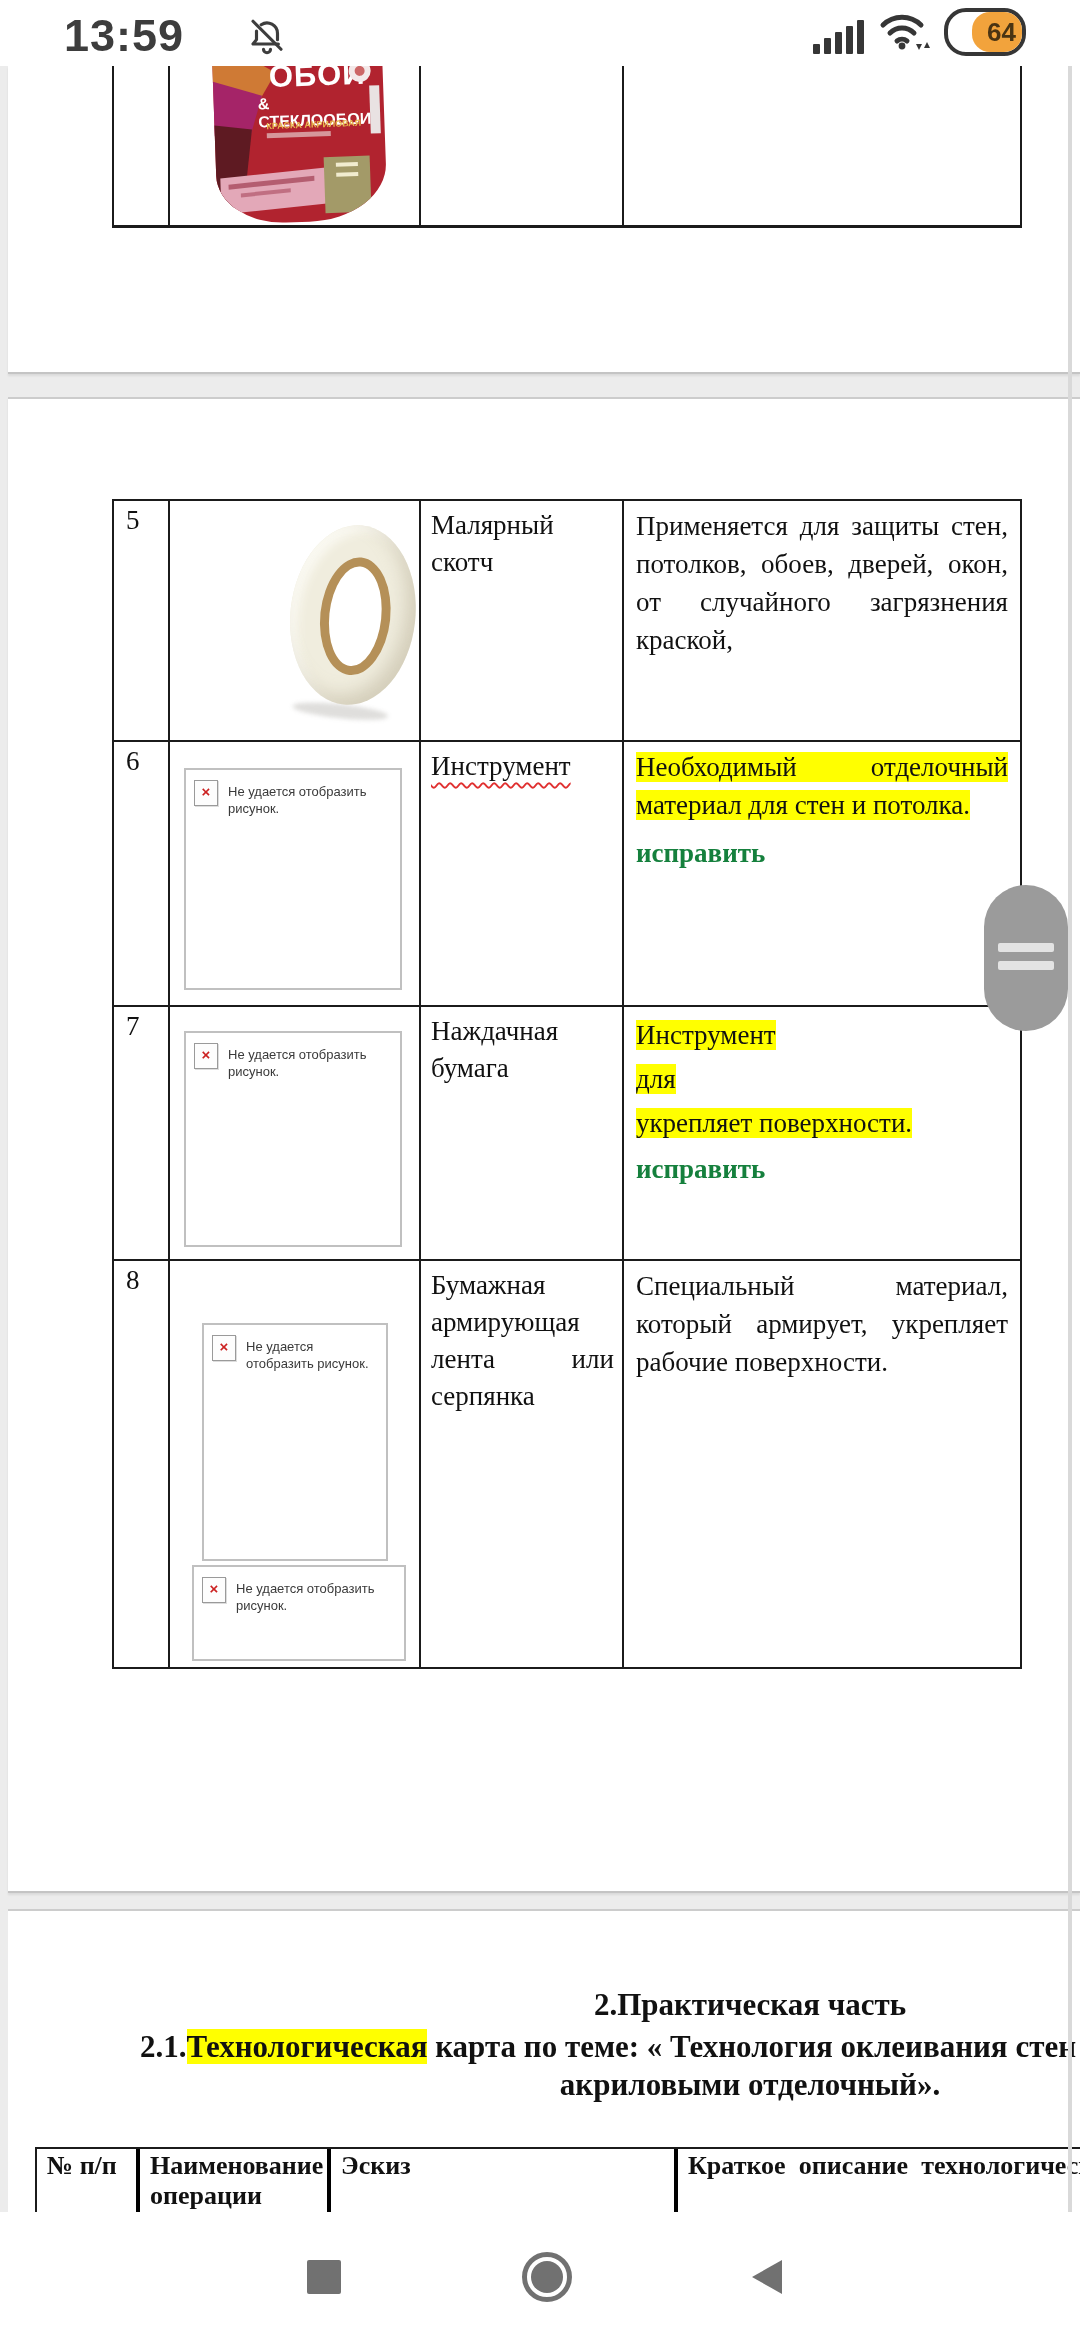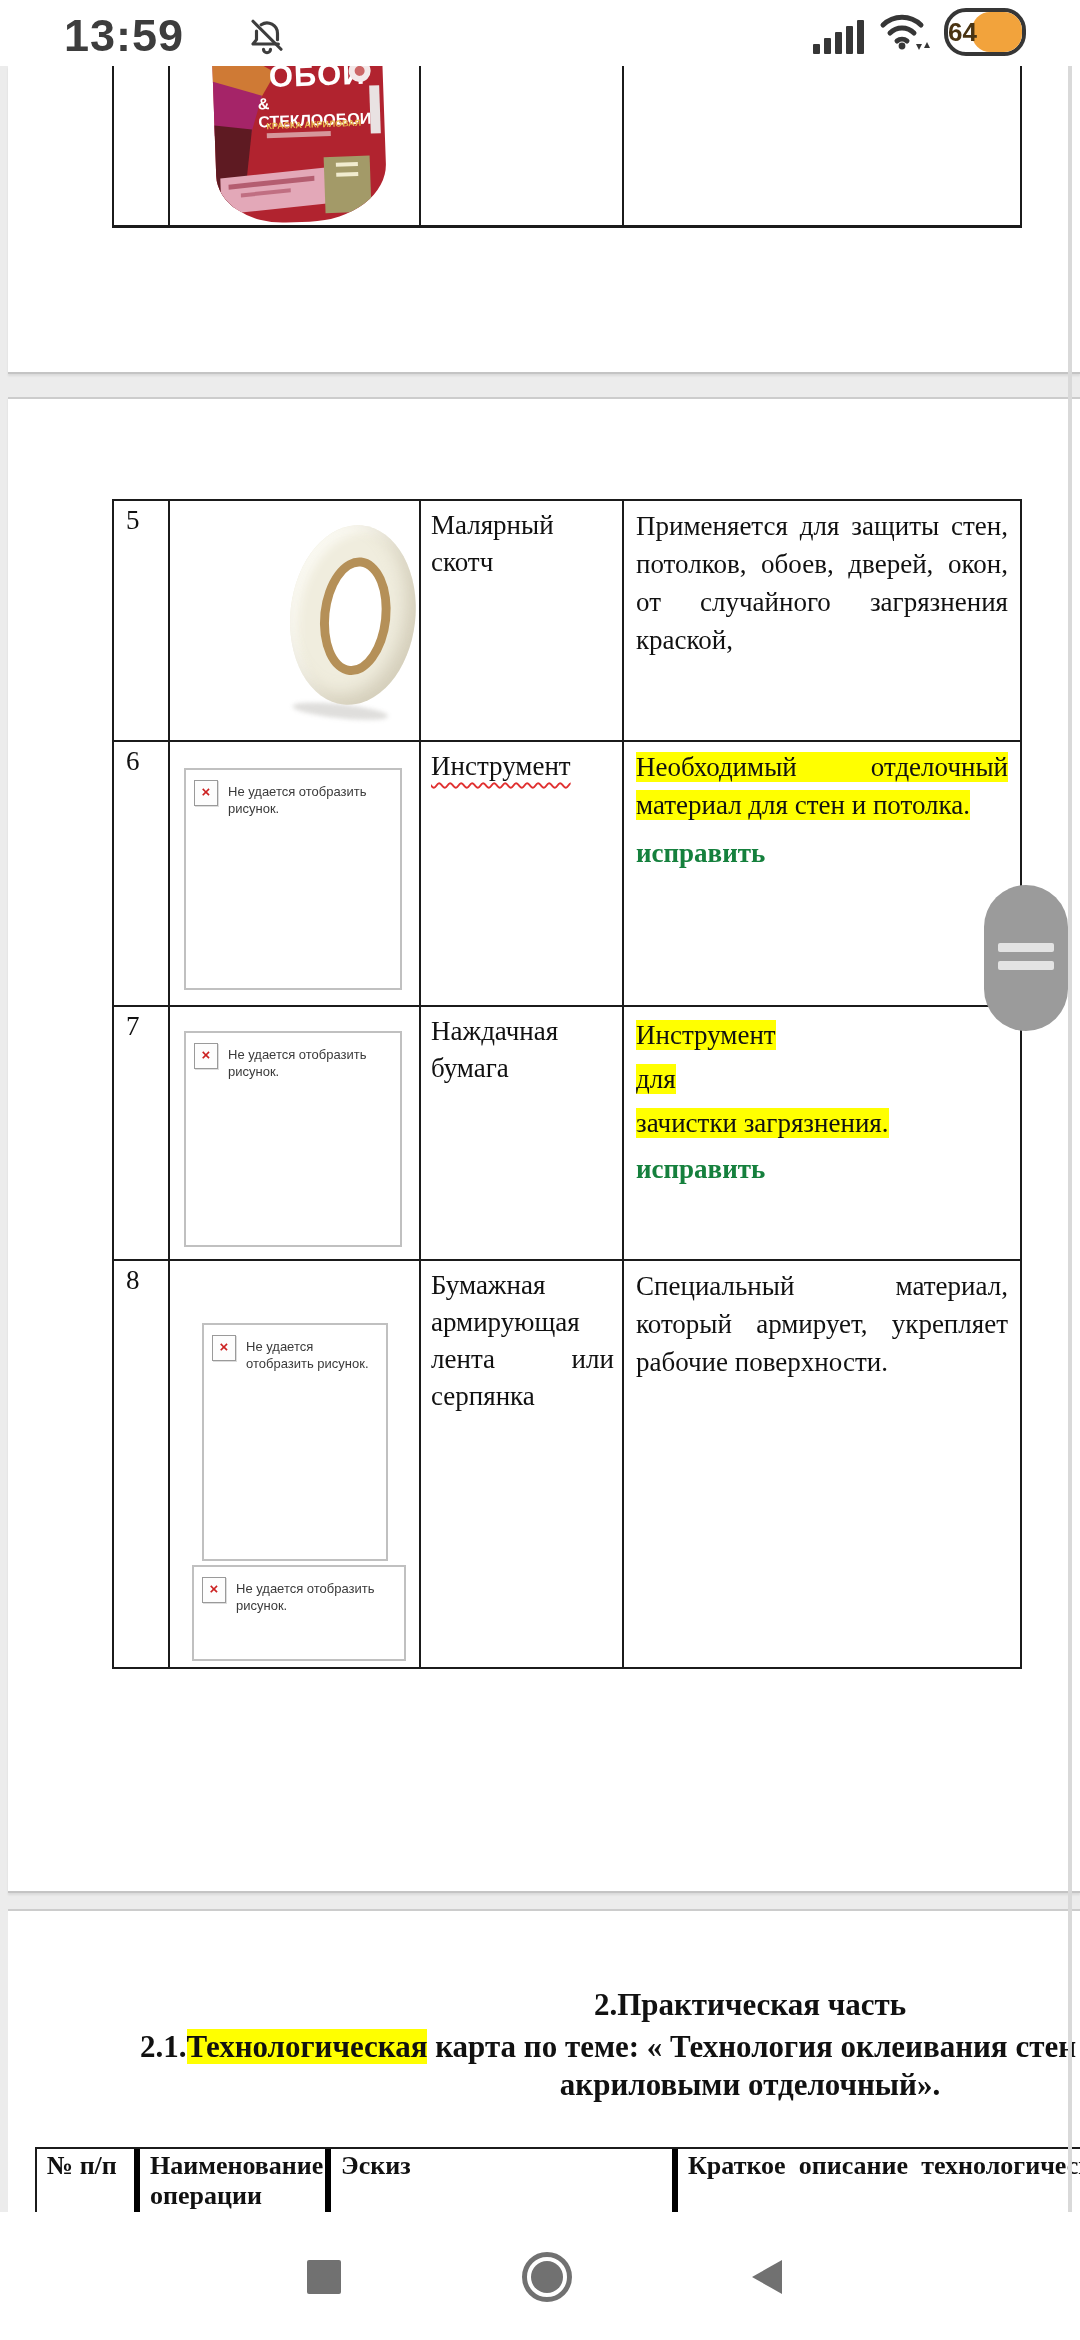--- a/index.html
+++ b/index.html
@@ -9,21 +9,21 @@
   .statusbar{position:absolute;left:0;top:0;width:1080px;height:66px;background:#ffffff;z-index:60;}
   .sb-time{position:absolute;left:64px;top:10px;font-family:"Liberation Sans",sans-serif;
            font-size:45px;font-weight:700;color:#3d3d3d;letter-spacing:1px;}
   .sb-bell{position:absolute;left:246px;top:16px;}
   .sb-right{position:absolute;right:54px;top:14px;display:flex;align-items:flex-end;gap:14px;height:42px;}
   .sig{display:flex;align-items:flex-end;gap:4px;height:36px;padding-bottom:2px;}
   .sig i{display:block;width:7px;background:#363636;border-radius:1px;}
   .battery{position:relative;width:74px;height:40px;border:4px solid #363636;border-radius:22px;
            background:#ffffff;overflow:hidden;}
   .battery .fill{position:absolute;right:0;top:0;bottom:0;width:68%;background:#f2a33c;border-radius:18px 16px 16px 18px;}
-  .battery .pct{position:absolute;left:0;right:6px;top:2px;text-align:left;font-family:"Liberation Sans",sans-serif;
+  .battery .pct{position:absolute;left:0;right:6px;top:2px;text-align:right;font-family:"Liberation Sans",sans-serif;
                 font-size:26px;font-weight:700;color:#4a3413;line-height:36px;}
   
   .doc{position:absolute;left:0;top:66px;width:1080px;height:2146px;background:#ececec;overflow:hidden;}
   .page{position:absolute;left:8px;width:1072px;background:#ffffff;}
   .page1{top:0;height:306px;border-bottom:2px solid #c4c4c4;box-shadow:0 2px 2px rgba(0,0,0,.08);overflow:hidden;}
   .page2{top:331px;height:1492px;border-top:2px solid #cccccc;border-bottom:2px solid #c4c4c4;
          box-shadow:0 2px 2px rgba(0,0,0,.08);overflow:hidden;}
   .page3{top:1843px;height:303px;border-top:2px solid #cccccc;overflow:hidden;}
   .vline{position:absolute;width:2px;background:#1b1b1b;}
   .hline{position:absolute;height:3px;background:#1b1b1b;}
@@ -83,21 +83,21 @@
   .tape .ring{position:absolute;left:30px;top:32px;width:70px;height:118px;border-radius:50%;
          border:9px solid #b59058;background:#ffffff;box-sizing:border-box;}
   .tape .shadow{position:absolute;left:12px;bottom:-6px;width:96px;height:14px;border-radius:50%;
          background:rgba(80,70,60,.18);filter:blur(2px);}
   
   .h1{position:absolute;left:462px;top:76px;width:560px;text-align:center;font-weight:700;font-size:31px;color:#111;}
   .h2a{position:absolute;left:132px;top:118px;white-space:nowrap;font-weight:700;font-size:31px;color:#111;}
   .h2b{position:absolute;left:462px;top:156px;width:560px;text-align:center;font-weight:700;font-size:31px;color:#111;}
   .proc{position:absolute;left:27px;top:236px;height:63px;border:2px solid #1b1b1b;display:flex;
         background:#fff;box-sizing:content-box;}
-  .proc .pcell{border-right:6px solid #000000;box-sizing:border-box;padding:2px 8px 0 10px;
+  .proc .pcell{border-right:4px solid #000000;box-sizing:border-box;padding:2px 8px 0 10px;
         font-weight:700;font-size:26px;line-height:30px;color:#111;overflow:hidden;}
   .proc .pc-last{border-right:none;}
   .jline{text-align:justify;}
   .jline:after{content:"";display:inline-block;width:100%;}
   
   .navbar{position:absolute;left:0;top:2212px;width:1080px;height:128px;background:#ffffff;}
   .nav-square{position:absolute;left:307px;top:48px;width:34px;height:34px;background:#717171;border-radius:2px;}
   .nav-circle{position:absolute;left:522px;top:40px;width:40px;height:40px;border:5px solid #717171;border-radius:50%;}
   .nav-circle i{position:absolute;left:4px;top:4px;width:32px;height:32px;border-radius:50%;background:#717171;}
   .nav-tri{position:absolute;left:752px;top:48px;width:0;height:0;
@@ -174,21 +174,21 @@
         <div class="cell" style="position:relative;">
           <div class="broken" style="position:absolute;left:14px;top:24px;width:218px;height:216px;">
             <span class="bi-icon">×</span>
             <span class="bi-text">Не удается отобразить рисунок.</span>
           </div>
         </div>
         <div class="cell namecell" style="text-align:left;">Наждачная бумага</div>
         <div class="cell desccell c-last" style="text-align:left;line-height:44px;">
           <span class="hl">Инструмент</span><br>
           <span class="hl">для</span><br>
-          <span class="hl">зачистки загрязнения.</span>
+          <span class="hl">укрепляет поверхности.</span>
           <div class="fixnote" style="margin-top:2px;">исправить</div>
         </div>
 
         <div class="cell num r-last">8</div>
         <div class="cell r-last" style="position:relative;">
           <div class="broken" style="position:absolute;left:32px;top:62px;width:186px;height:238px;">
             <span class="bi-icon">×</span>
             <span class="bi-text">Не удается отобразить рисунок.</span>
           </div>
           <div class="broken" style="position:absolute;left:22px;top:304px;width:214px;height:96px;">

